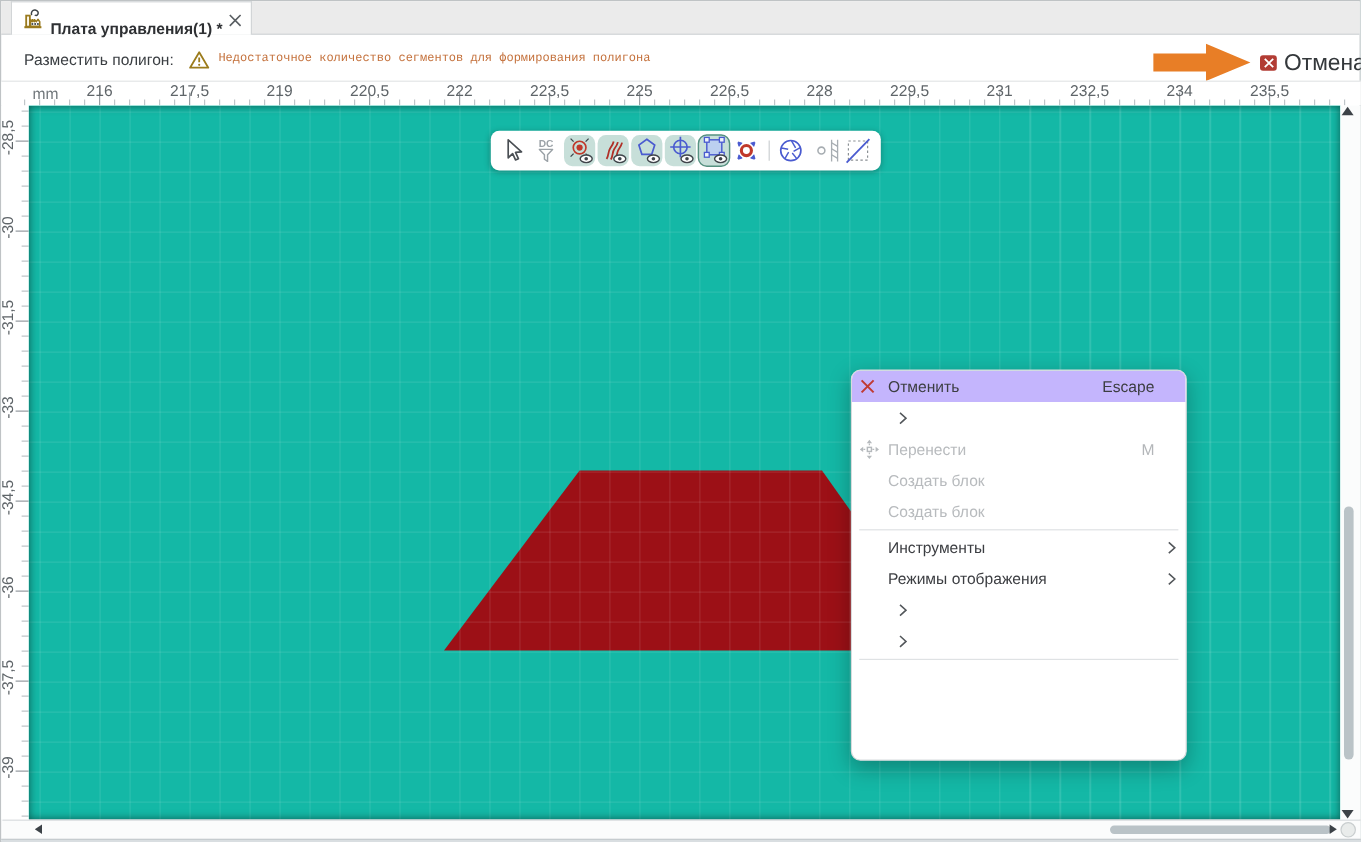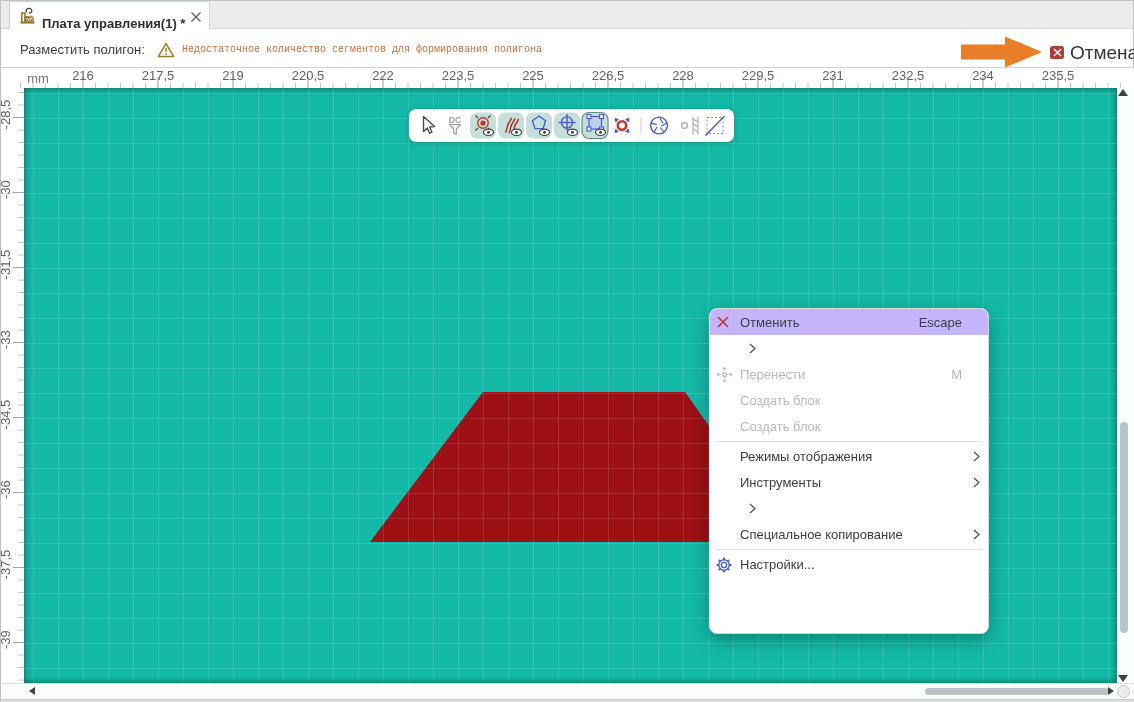--- a/index.html
+++ b/index.html
@@ -391,74 +391,53 @@
         <span class="marr"></span>
       </div>
     <div class="mrow">
         <span class="micon"></span>
         <span class="mlabel dis">Создать блок</span>
         <span class="marr"></span>
       </div>
     <div class="msep"></div>
     <div class="mrow b2">
         <span class="micon"></span>
+        <span class="mlabel">Инструменты</span>
+      <span class="marr">
+          <svg width="7" height="11" viewBox="0 0 7 11">
+            <path d="M1,1 L6,5.5 L1,10" stroke="#53575b" stroke-width="1.3" fill="none"></path>
+          </svg>
+        </span>
+      </div>
+    <div class="mrow b2">
+        <span class="micon"></span>
         <span class="mlabel">Режимы отображения</span>
       <span class="marr">
           <svg width="7" height="11" viewBox="0 0 7 11">
             <path d="M1,1 L6,5.5 L1,10" stroke="#53575b" stroke-width="1.3" fill="none"></path>
           </svg>
         </span>
       </div>
     <div class="mrow b2">
         <span class="micon"></span>
-        <span class="mlabel">Инструменты</span>
       <span class="marr">
           <svg width="7" height="11" viewBox="0 0 7 11">
             <path d="M1,1 L6,5.5 L1,10" stroke="#53575b" stroke-width="1.3" fill="none"></path>
           </svg>
         </span>
       </div>
     <div class="mrow b2">
         <span class="micon"></span>
       <span class="marr">
           <svg width="7" height="11" viewBox="0 0 7 11">
             <path d="M1,1 L6,5.5 L1,10" stroke="#53575b" stroke-width="1.3" fill="none"></path>
           </svg>
         </span>
       </div>
-    <div class="mrow b2">
-        <span class="micon"></span>
-        <span class="mlabel">Специальное копирование</span>
-      <span class="marr">
-          <svg width="7" height="11" viewBox="0 0 7 11">
-            <path d="M1,1 L6,5.5 L1,10" stroke="#53575b" stroke-width="1.3" fill="none"></path>
-          </svg>
-        </span>
-      </div>
     <div class="msep"></div>
-    <div class="mrow">
-      <span class="micon">
-          <svg width="16" height="16" viewBox="0 0 16 16">
-        <circle cx="8" cy="8" r="2.6" fill="none" stroke="#4a5fc4" stroke-width="1.4"></circle>
-        <circle cx="8" cy="8" r="5.2" fill="none" stroke="#4a5fc4" stroke-width="1.4"></circle>
-        <g stroke="#4a5fc4" stroke-width="1.8">
-              <line x1="8" y1="0.6" x2="8" y2="3"></line>
-              <line x1="8" y1="13" x2="8" y2="15.4"></line>
-              <line x1="0.6" y1="8" x2="3" y2="8"></line>
-              <line x1="13" y1="8" x2="15.4" y2="8"></line>
-              <line x1="2.8" y1="2.8" x2="4.5" y2="4.5"></line>
-              <line x1="11.5" y1="11.5" x2="13.2" y2="13.2"></line>
-              <line x1="13.2" y1="2.8" x2="11.5" y2="4.5"></line>
-              <line x1="4.5" y1="11.5" x2="2.8" y2="13.2"></line>
-            </g>
-      </svg>
-        </span>
-      <span class="mlabel">Настройки...</span>
-        <span class="marr"></span>
-    </div>
   </div>
 
   <div id="vscroll" class="abs"></div>
   <div id="vthumb" class="abs" style="top:421px;"></div>
   <div class="abs tri" style="left:1117px; top:88px; border-left:5px solid transparent; border-right:5px solid transparent; border-bottom:7px solid #3c4247;"></div>
   <div class="abs tri" style="left:1117px; top:674px; border-left:5px solid transparent; border-right:5px solid transparent; border-top:7px solid #3c4247;"></div>
   <div id="hscroll" class="abs">
       <div id="hthumb" class="abs"></div>
     </div>
   <div class="abs tri" style="left:28px; top:686px; border-top:4px solid transparent; border-bottom:4px solid transparent; border-right:6px solid #3c4247;"></div>

